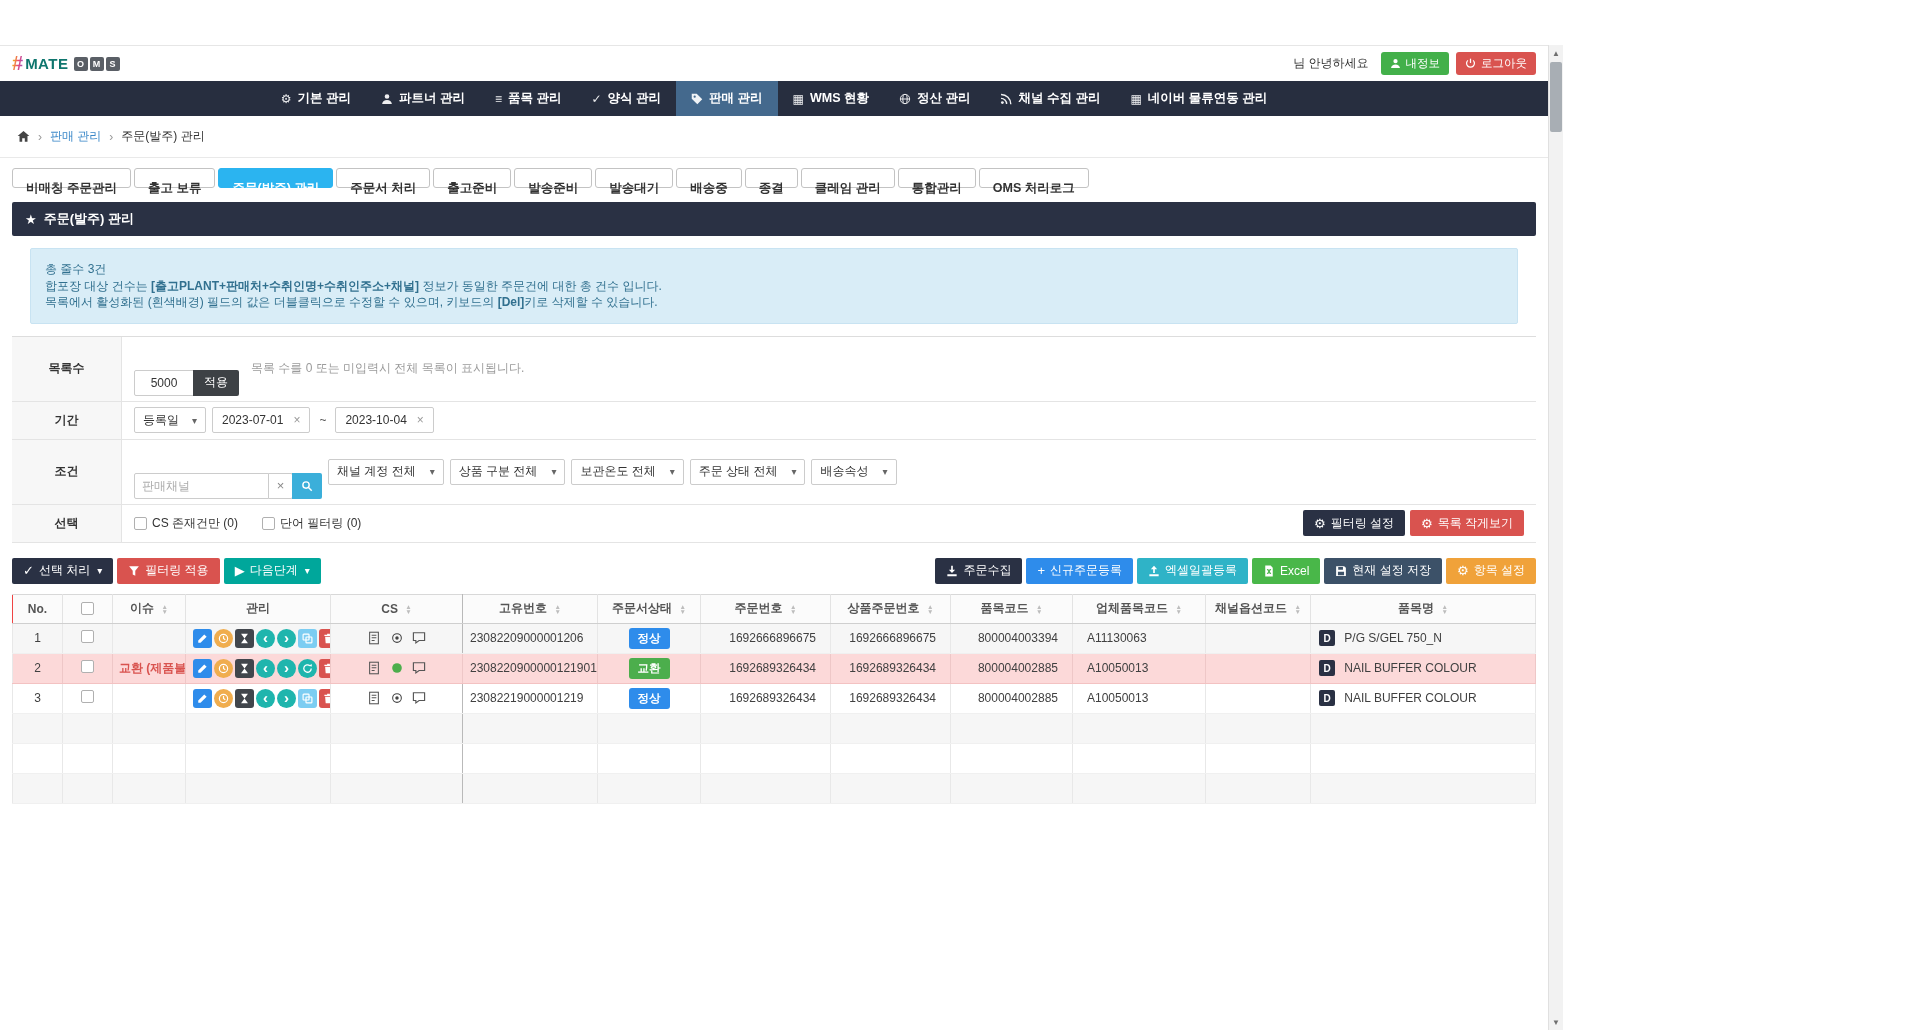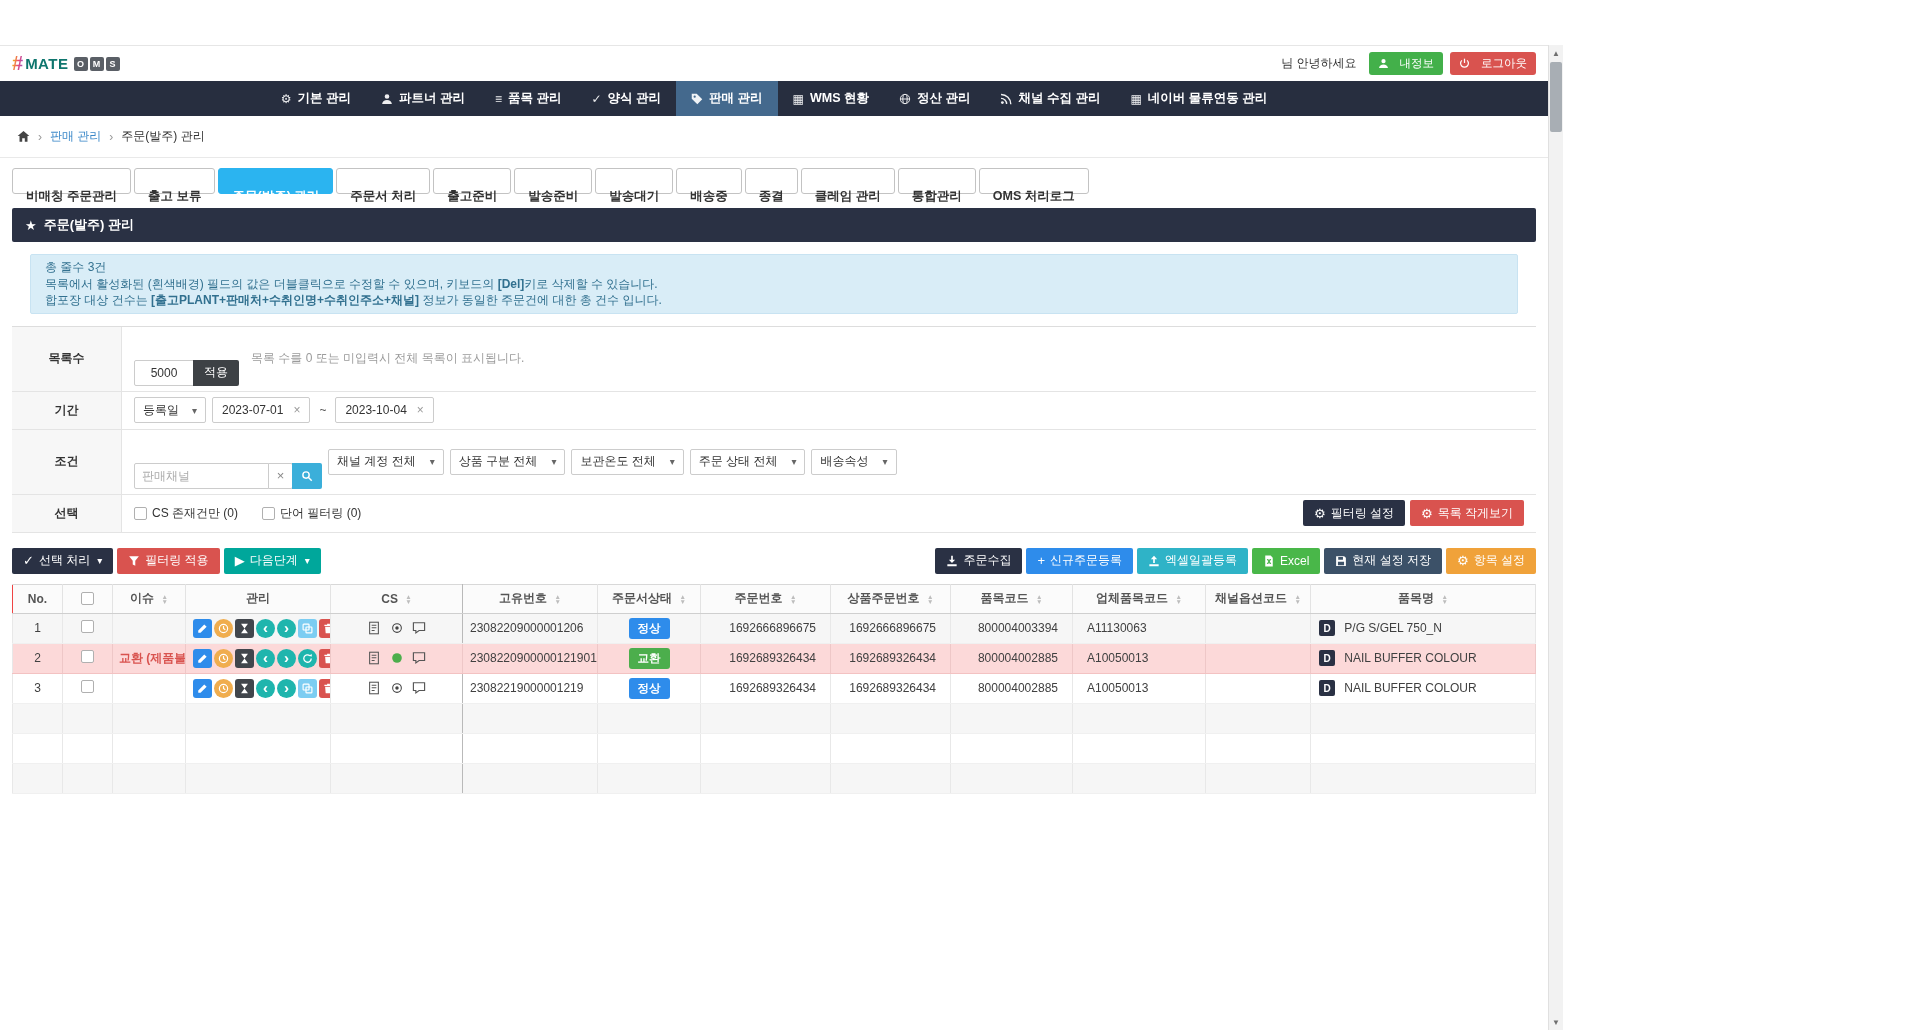--- a/index.html
+++ b/index.html
@@ -12,21 +12,21 @@
   .topbar { height:35px; display:flex; align-items:center; justify-content:space-between; padding:0 12px; background:#fff; }
   .logo { display:flex; align-items:center; gap:2px; }
   .logo-hash { font-size:20px; font-weight:800; background:linear-gradient(100deg,#f5a623 20%,#e8467c 55%,#7b5bd6);
                -webkit-background-clip:text; background-clip:text; color:#e8467c; -webkit-text-fill-color:transparent; }
   .logo-text { font-size:15px; font-weight:800; letter-spacing:.5px; color:#0f766e; }
   .logo-boxes { display:flex; gap:2px; margin-left:3px; }
   .logo-box { width:14px; height:14px; background:#5a5f66; color:#fff; font-size:9px; font-weight:700;
               display:flex; align-items:center; justify-content:center; border-radius:2px; }
   .top-right { display:flex; align-items:center; gap:7px; }
   .greeting { color:#333; margin-right:5px; }
-  .tbtn { display:inline-flex; align-items:center; gap:11px; height:23px; padding:0 9px; border:none; border-radius:3px;
+  .tbtn { display:inline-flex; align-items:center; gap:5px; height:23px; padding:0 9px; border:none; border-radius:3px;
           color:#fff; font-size:11.5px; font-family:inherit; cursor:pointer; }
   .tbtn-green { background:#43b04a; }
   .tbtn-red { background:#d9534f; }
   .tbtn .ic svg { width:11px; height:11px; }
 
   
   .ic { display:inline-flex; align-items:center; justify-content:center; line-height:1; }
   .ic svg { display:block; width:12px; height:12px; }
 
   
@@ -41,31 +41,31 @@
   .crumb-home { color:#444; font-size:13px; cursor:pointer; }
   .crumb-home svg { width:13px; height:13px; }
   .crumb-sep { color:#999; }
   .crumb-link { color:#3a87c8; cursor:pointer; text-decoration:none; }
   .crumb-cur { color:#333; }
 
   .main { padding:0 12px; }
 
   
   .tabs { display:flex; gap:3px; margin-top:10px; }
-  .tab { height:20px; line-height:30px; padding:12px 13px; border:1px solid #c3c3c3; background:#fff; border-radius:3px;
+  .tab { height:20px; line-height:30px; padding:4px 13px; border:1px solid #c3c3c3; background:#fff; border-radius:3px;
          font-weight:700; font-size:12.5px; color:#333; cursor:pointer; white-space:nowrap; }
   .tab.active { background:#2bb4f0; border-color:#2bb4f0; color:#fff; }
 
   
   .section-head { margin-top:14px; height:34px; background:#2a3144; color:#fff; display:flex; align-items:center; gap:7px;
                   padding:0 13px; font-size:13px; font-weight:700; border-radius:2px; }
   .star { font-size:13px; }
 
   
-  .notice { margin:12px 18px; background:#d9edf7; border:1px solid #c8e3f2; border-radius:2px; padding:4px 14px;
+  .notice { margin:12px 18px; background:#d9edf7; border:1px solid #c8e3f2; border-radius:2px; padding:12px 14px;
             color:#31708f; line-height:16.5px; font-size:12px; }
   .nl.bold { font-weight:700; }
   .nl b { font-weight:700; }
 
   
   .filters { margin-top:4px; border-top:1px solid #ddd; }
   .frow { display:flex; align-items:stretch; min-height:38px; border-bottom:1px solid #e4e4e4; }
   .flabel { width:110px; background:#f7f7f7; border-right:1px solid #e4e4e4; display:flex; align-items:center;
             justify-content:center; font-weight:700; color:#333; }
   .fbody { flex:1; display:flex; align-items:center; gap:6px; padding:5px 12px; }
@@ -296,22 +296,22 @@
         <div class="tab" data-name="tab">OMS 처리로그</div>
     </div>
 
     <div class="section-head" data-name="section-header">
       <span class="ic star" data-name="star-icon">★</span>
       <span data-name="page-title">주문(발주) 관리</span>
     </div>
 
     <div class="notice" data-name="notice-box">
       <div class="nl" data-name="notice-line-total">총 줄수 3건</div>
+      <div class="nl" data-name="notice-line-package"><span>합포장 대상 건수는 </span><b>[출고PLANT+판매처+수취인명+수취인주소+채널]</b><span> 정보가 동일한 주문건에 대한 총 건수 입니다.</span></div>
       <div class="nl" data-name="notice-line-edit"><span>목록에서 활성화된 (흰색배경) 필드의 값은 더블클릭으로 수정할 수 있으며, 키보드의 </span><b>[Del]</b><span>키로 삭제할 수 있습니다.</span></div>
-      <div class="nl" data-name="notice-line-package"><span>합포장 대상 건수는 </span><b>[출고PLANT+판매처+수취인명+수취인주소+채널]</b><span> 정보가 동일한 주문건에 대한 총 건수 입니다.</span></div>
     </div>
 
     <div class="filters" data-name="filter-panel">
 
       <div class="frow" data-name="filter-row-listcount">
         <div class="flabel" data-name="filter-label">목록수</div>
         <div class="fbody">
           <span class="group">
             <input class="inp count-inp" data-name="list-count-input" value="5000" style="">
             <button class="btn btn-dark attach" data-name="apply-button">적용</button>

